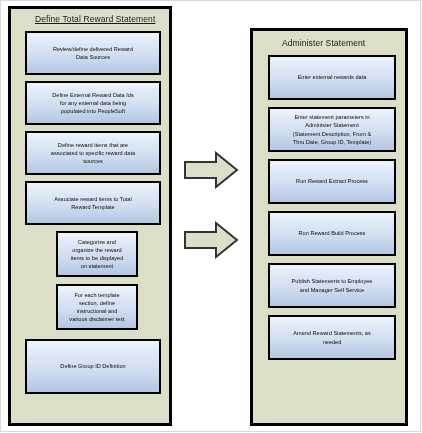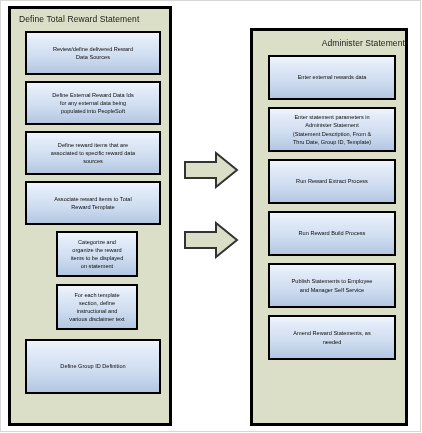--- a/index.html
+++ b/index.html
@@ -57,29 +57,31 @@
   }
 
   .lane-title {
     position: absolute;
     font-size: 8.5px;
     color: #1a1a1a;
     letter-spacing: 0.1px;
     white-space: nowrap;
   }
   #lane-left .lane-title {
-    left: 8px;
+    left: 24px;
     top: 5px;
     text-align: center;
+    text-decoration: underline;
   }
   #lane-right .lane-title {
     left: 0;
     right: 0;
     top: 7px;
-    text-align: right;
+    text-align: left;
+    padding-left: 29px;
   }
 
   
   .pbox {
     position: absolute;
     border: 2.5px solid #000000;
     box-sizing: border-box;
     background: linear-gradient(to bottom, #f0f5fc 0%, #e2ebf8 18%, #cfddf0 58%, #b3c7e2 100%);
     display: flex;
     align-items: center;

